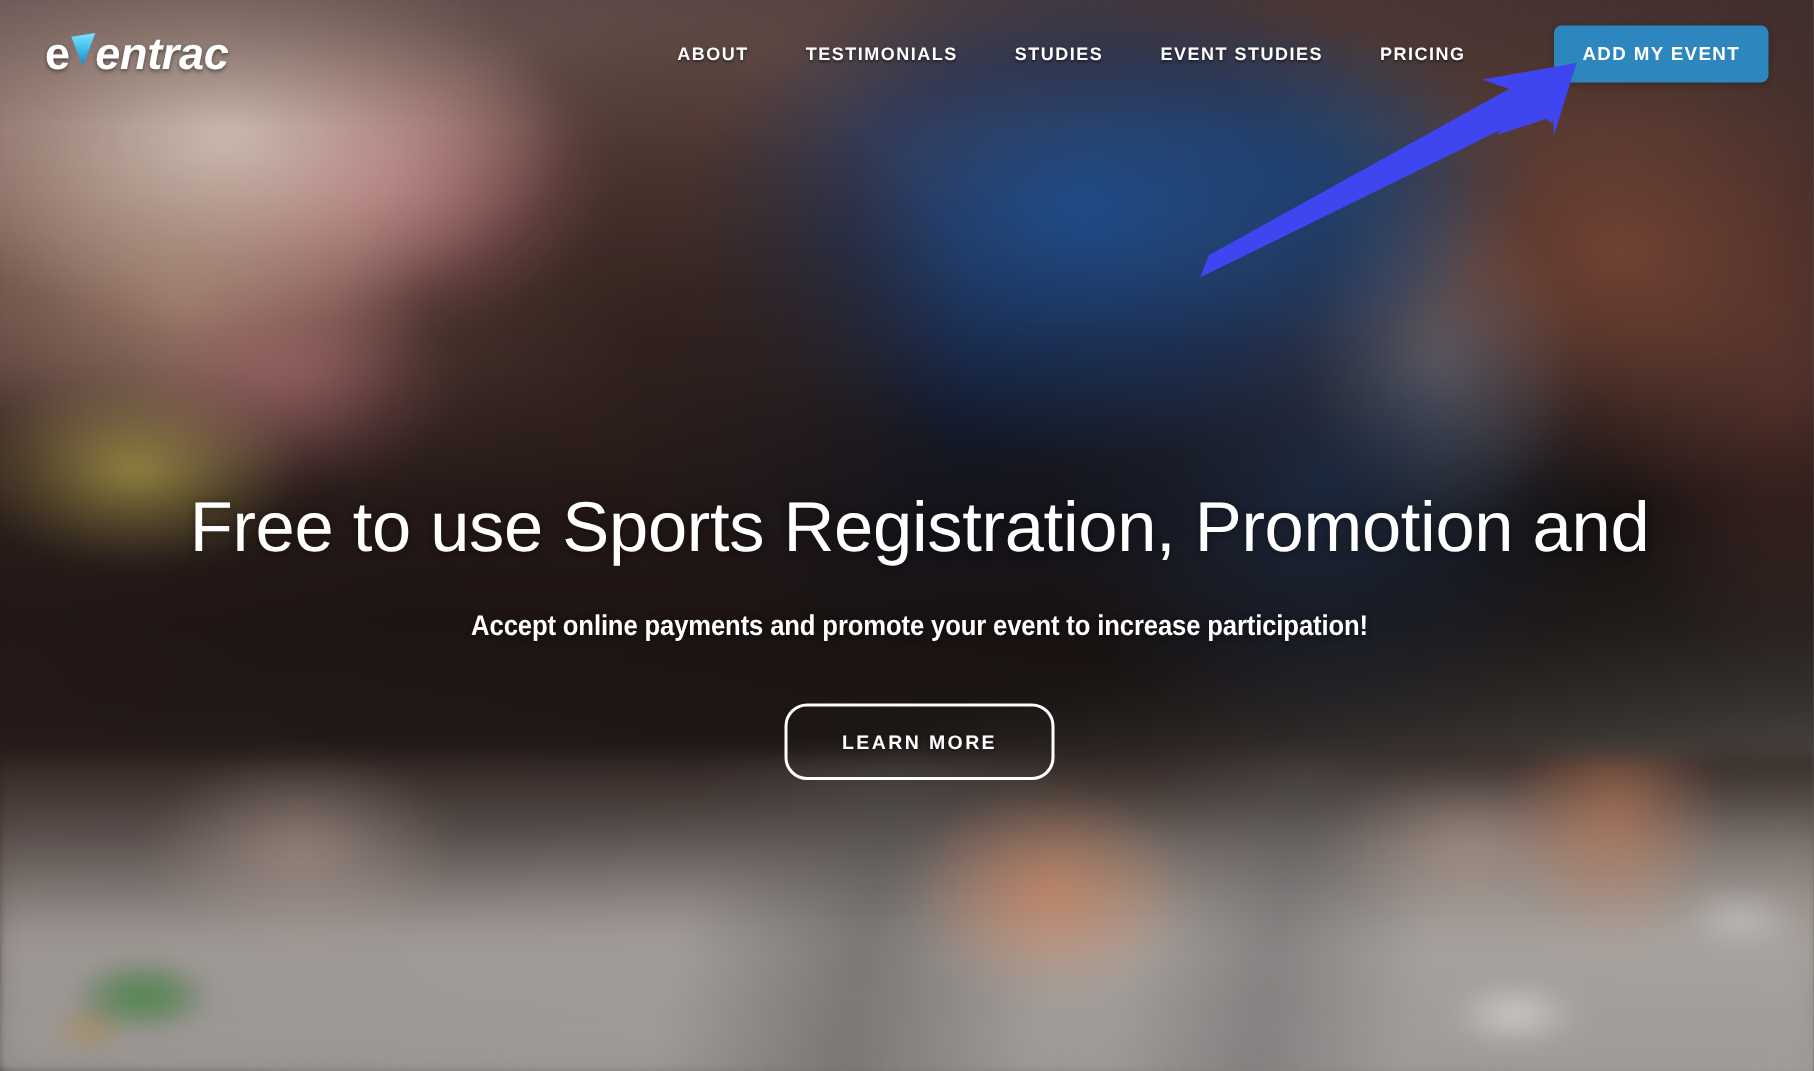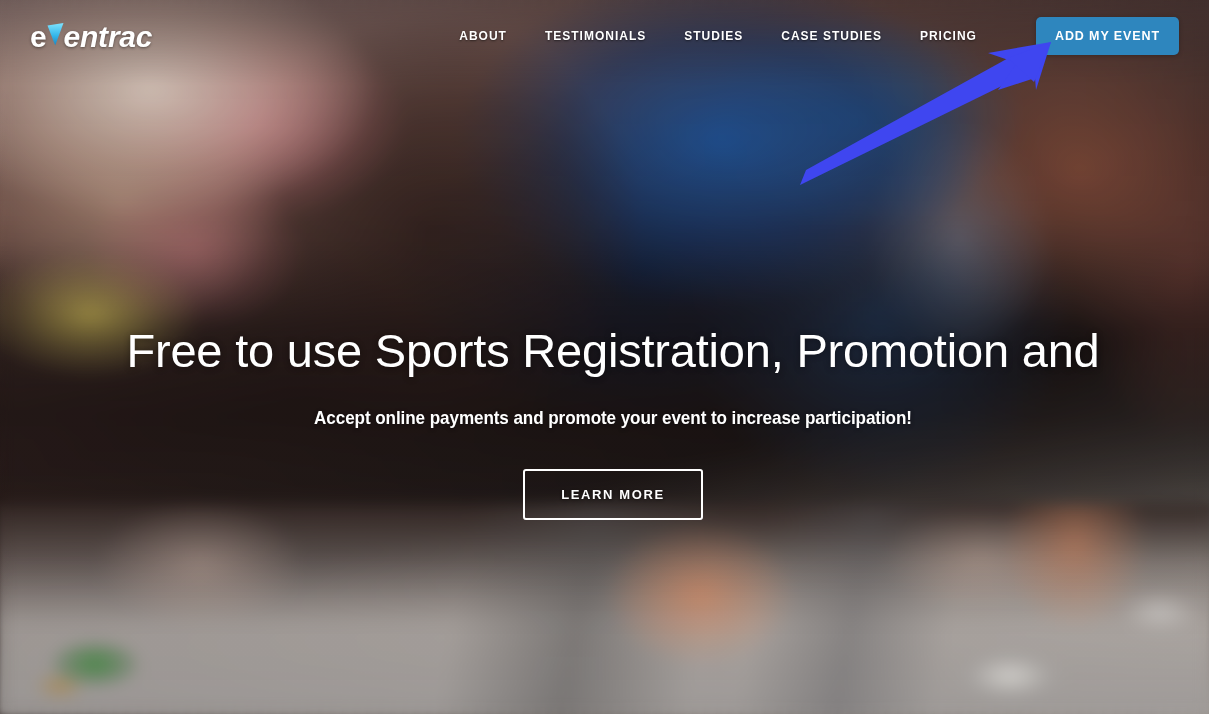--- a/index.html
+++ b/index.html
@@ -207,21 +207,21 @@
   .hero-btn-wrap { margin-top:40px; }
   .learn-btn {
     display:inline-block;
     border:2px solid #ffffff;
     background:transparent;
     color:#ffffff;
     font-size:13px;
     font-weight:700;
     letter-spacing:1.6px;
     padding:16px 36px;
-    border-radius:3px;
+    border-radius:15px;
     cursor:pointer;
     font-family:"Liberation Sans", sans-serif;
     text-shadow:0 1px 3px rgba(0,0,0,0.4);
   }
 
   
   .annotation-arrow {
     position:absolute;
     left:0; top:0;
     width:1209px; height:714px;
@@ -256,21 +256,21 @@
           <path d="M0.5 4.5 L16.5 2.0 L8.2 24.5 Z" fill="url(#vgrad)"></path>
         </svg>
       </span>
       <span class="lg-b">entrac</span>
     </div>
 
     <nav class="main-nav">
       <a class="nav-link" href="#">ABOUT</a>
       <a class="nav-link" href="#">TESTIMONIALS</a>
       <a class="nav-link" href="#">STUDIES</a>
-      <a class="nav-link" href="#">CASE STUDIES</a>
+      <a class="nav-link" href="#">EVENT STUDIES</a>
       <a class="nav-link" href="#">PRICING</a>
       <button class="cta-button">ADD MY EVENT</button>
     </nav>
 
   </header>
 
   <div class="hero-content">
     <h1 class="hero-title">
       <span>Free to use Sports Registration, Promotion and</span>
       <br>

